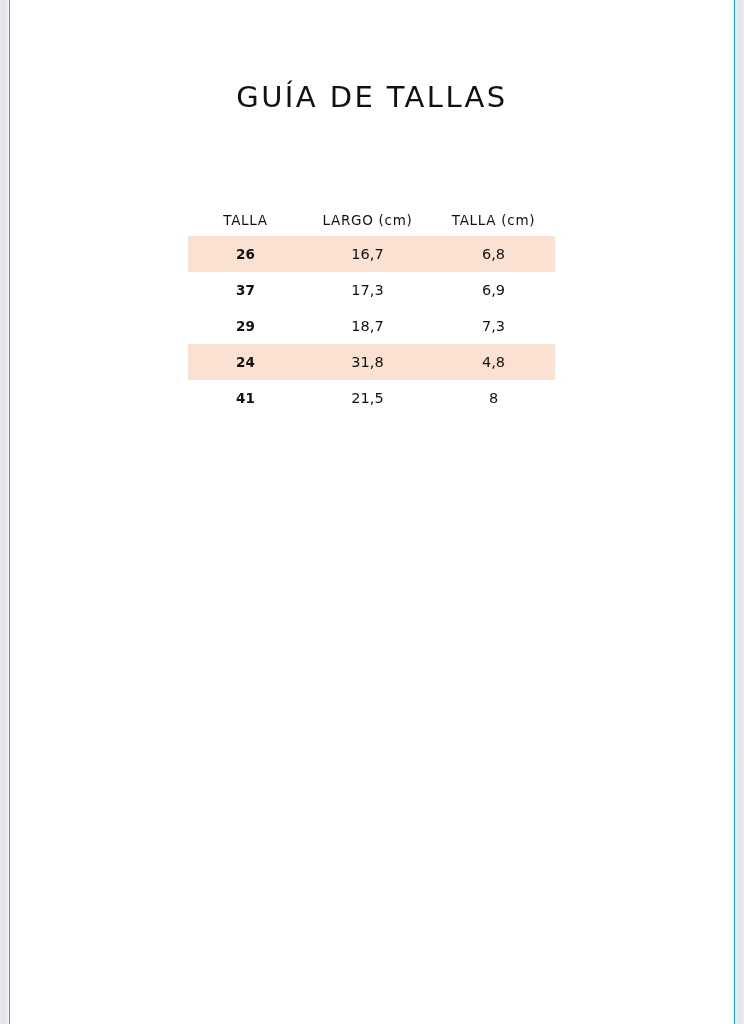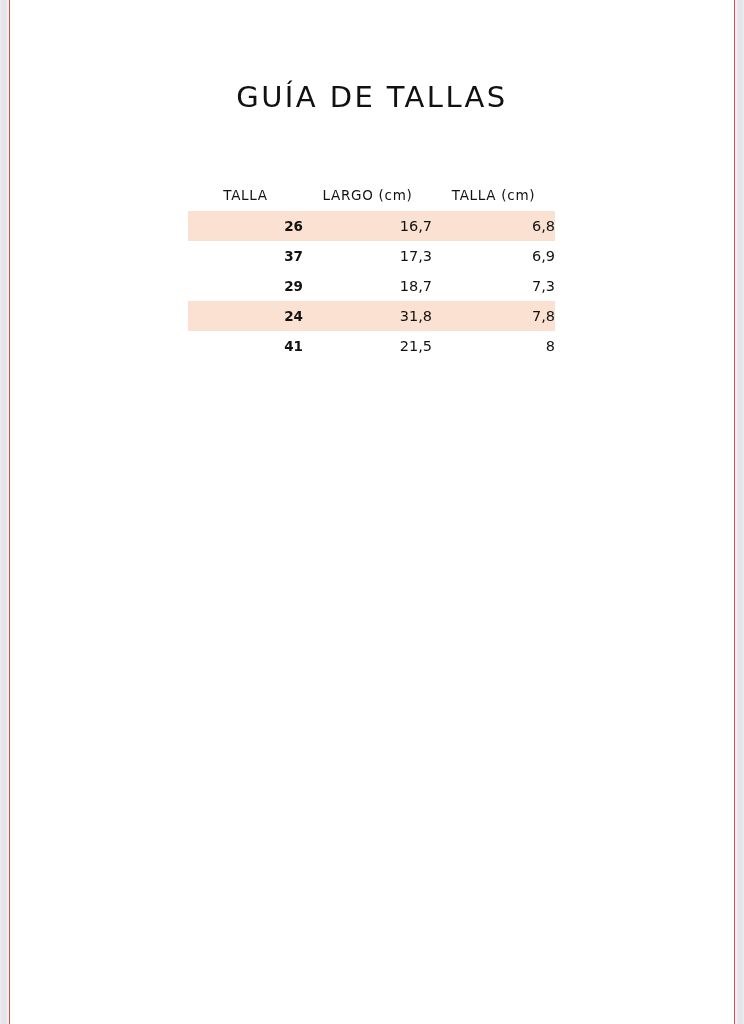--- a/index.html
+++ b/index.html
@@ -5,21 +5,21 @@
   html, body {
     margin: 0;
     padding: 0;
     background: #ffffff;
   }
 
   #page {
     position: relative;
     width: 744px;
     height: 1024px;
-    background: #ef4444;
+    background: #0ea5e9;
     overflow: hidden;
     font-family: "DejaVu Sans", "Liberation Sans", sans-serif;
   }
 
   
   .gutter {
     position: absolute;
     top: 0;
     bottom: 0;
     width: 9px;
@@ -51,21 +51,21 @@
     font-weight: 400;
     letter-spacing: 2.4px;
     color: #111111;
     white-space: nowrap;
   }
 
   
   .size-table {
     position: absolute;
     left: 178px;
-    top: 179px;
+    top: 204px;
     width: 367px;
     border-collapse: collapse;
     table-layout: fixed;
   }
 
   .size-table col.c-size  { width: 115px; }
   .size-table col.c-long  { width: 129px; }
   .size-table col.c-width { width: 123px; }
 
   .size-table th {
@@ -74,22 +74,22 @@
     vertical-align: middle;
     font-size: 13.5px;
     font-weight: 400;
     letter-spacing: 0.7px;
     color: #121212;
     padding: 0;
     white-space: nowrap;
   }
 
   .size-table td {
-    height: 30px;
-    text-align: right;
+    height: 36px;
+    text-align: center;
     vertical-align: middle;
     font-size: 14.5px;
     color: #121212;
     padding: 0;
     white-space: nowrap;
   }
 
   .size-table td.cell-size {
     font-weight: 700;
     font-size: 13.5px;
@@ -140,21 +140,21 @@
             <td>6,9</td>
           </tr>
           <tr class="row-plain">
             <td class="cell-size">29</td>
             <td>18,7</td>
             <td>7,3</td>
           </tr>
           <tr class="row-striped">
             <td class="cell-size">24</td>
             <td>31,8</td>
-            <td>7,8</td>
+            <td>4,8</td>
           </tr>
           <tr class="row-plain">
             <td class="cell-size">41</td>
             <td>21,5</td>
             <td>8</td>
           </tr>
         </tbody>
     </table>
 
   </div>

